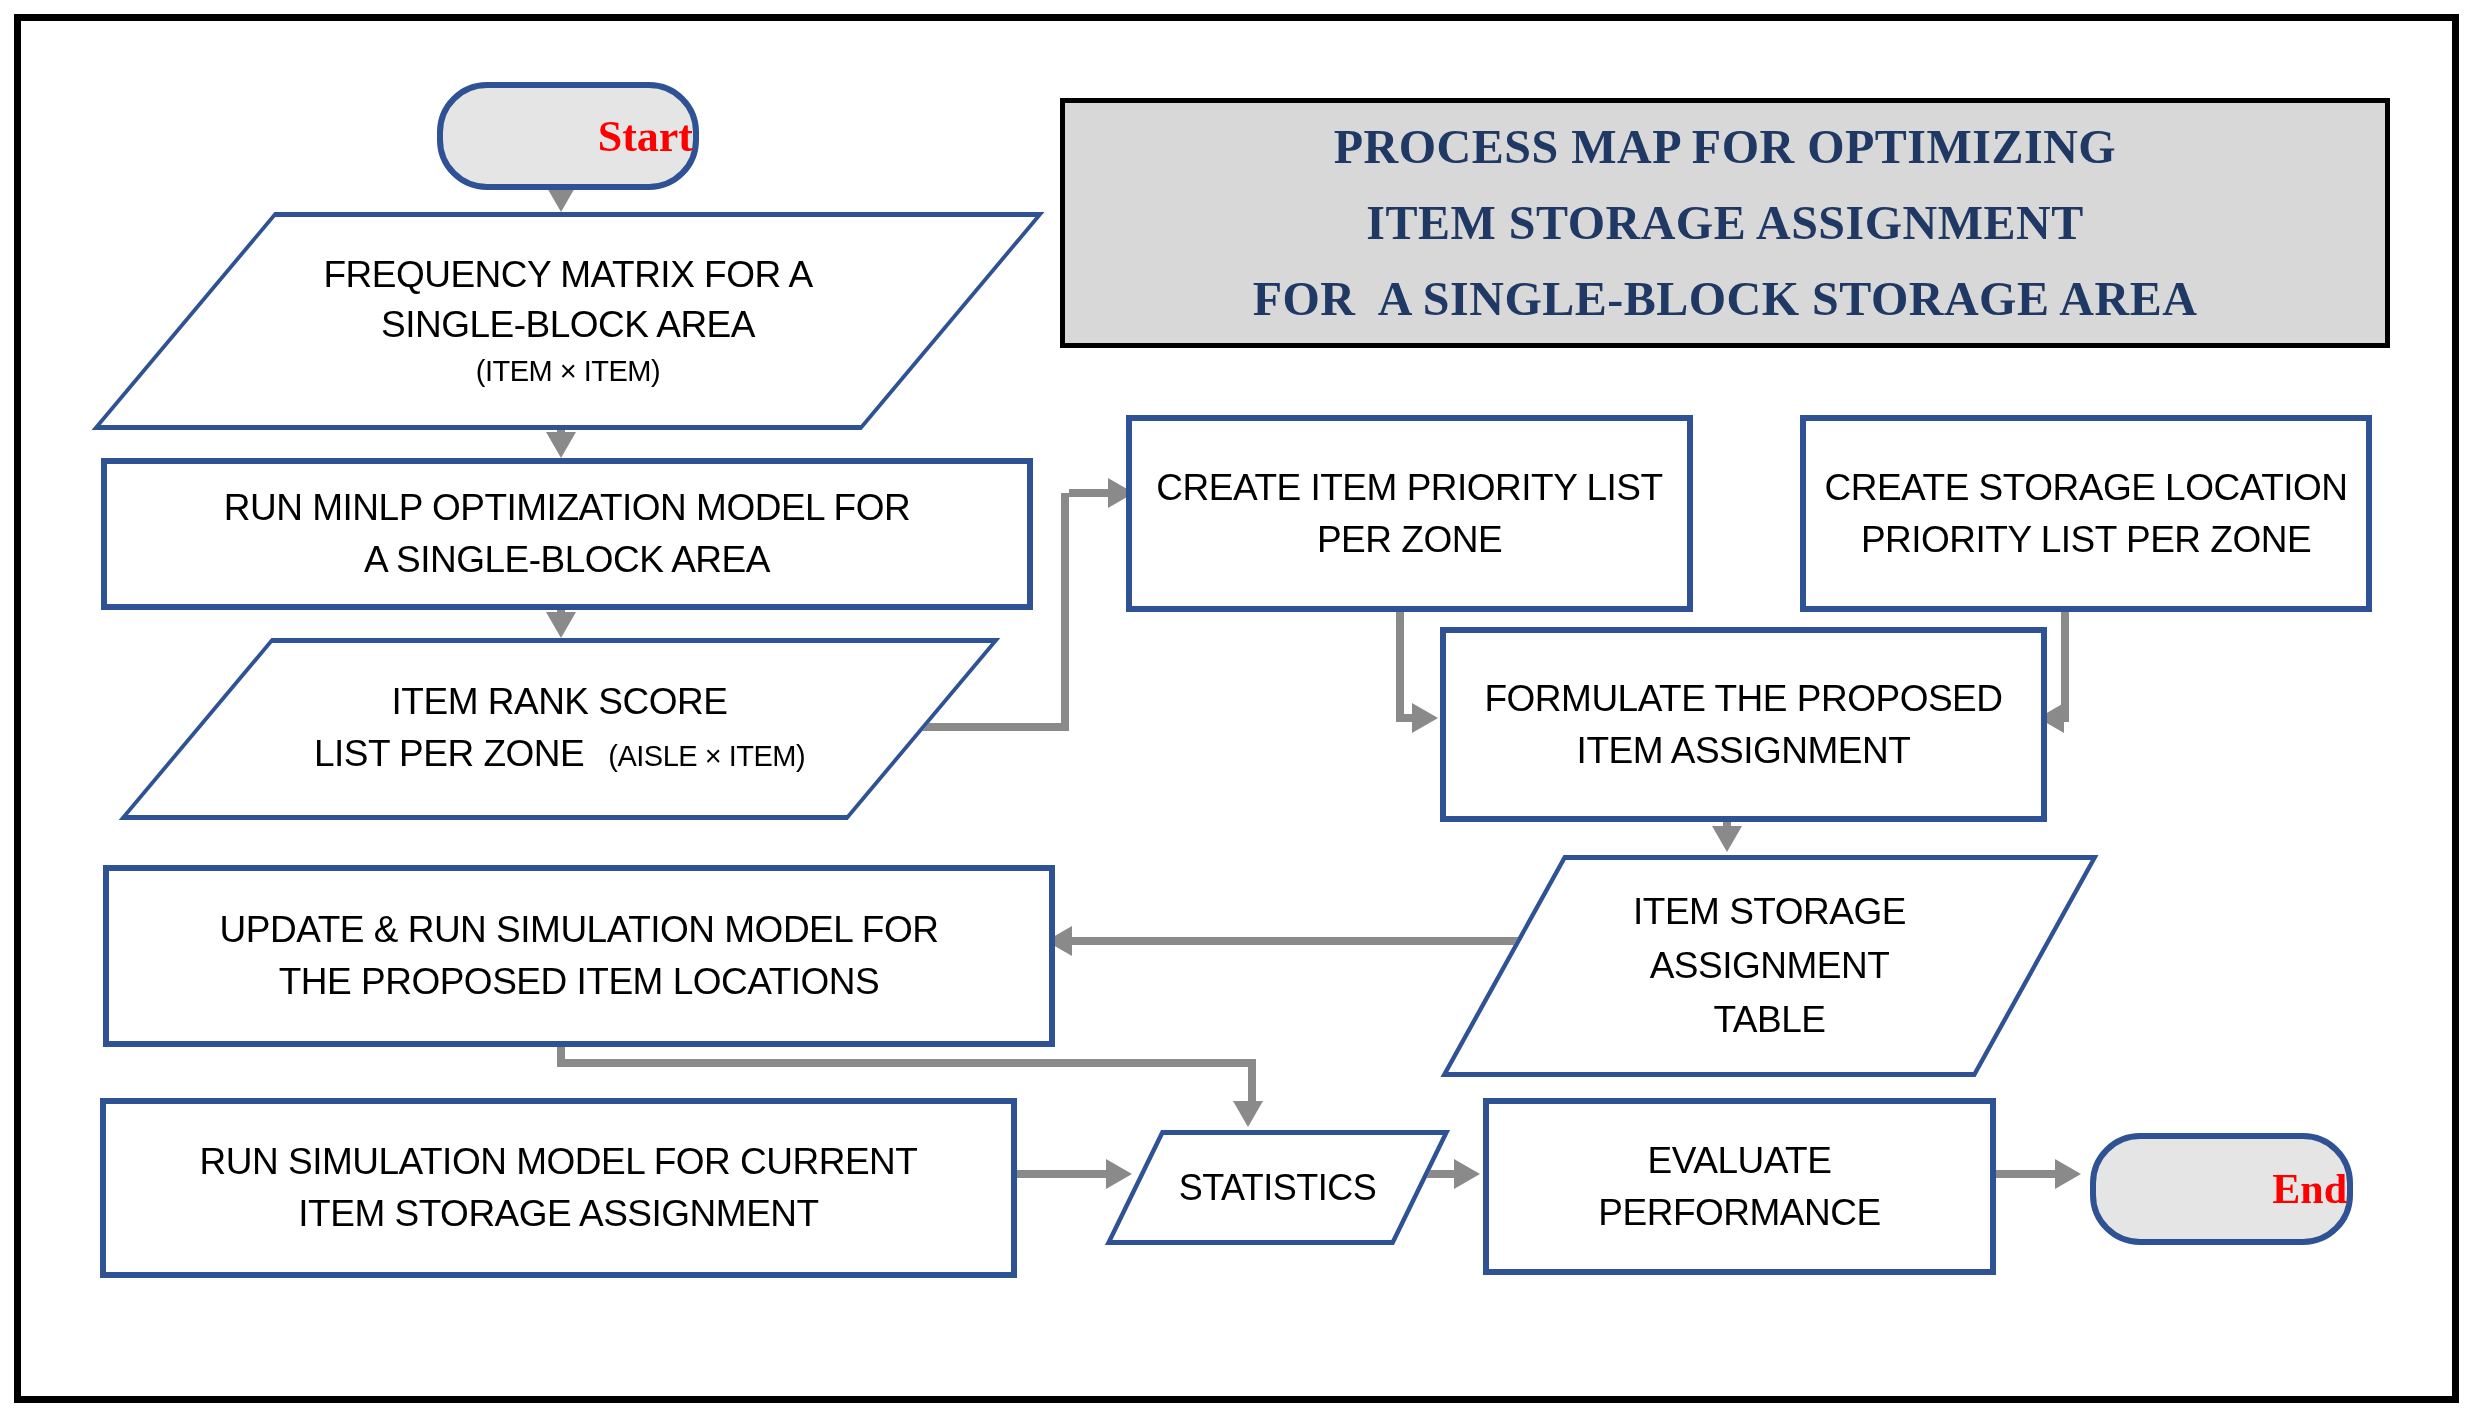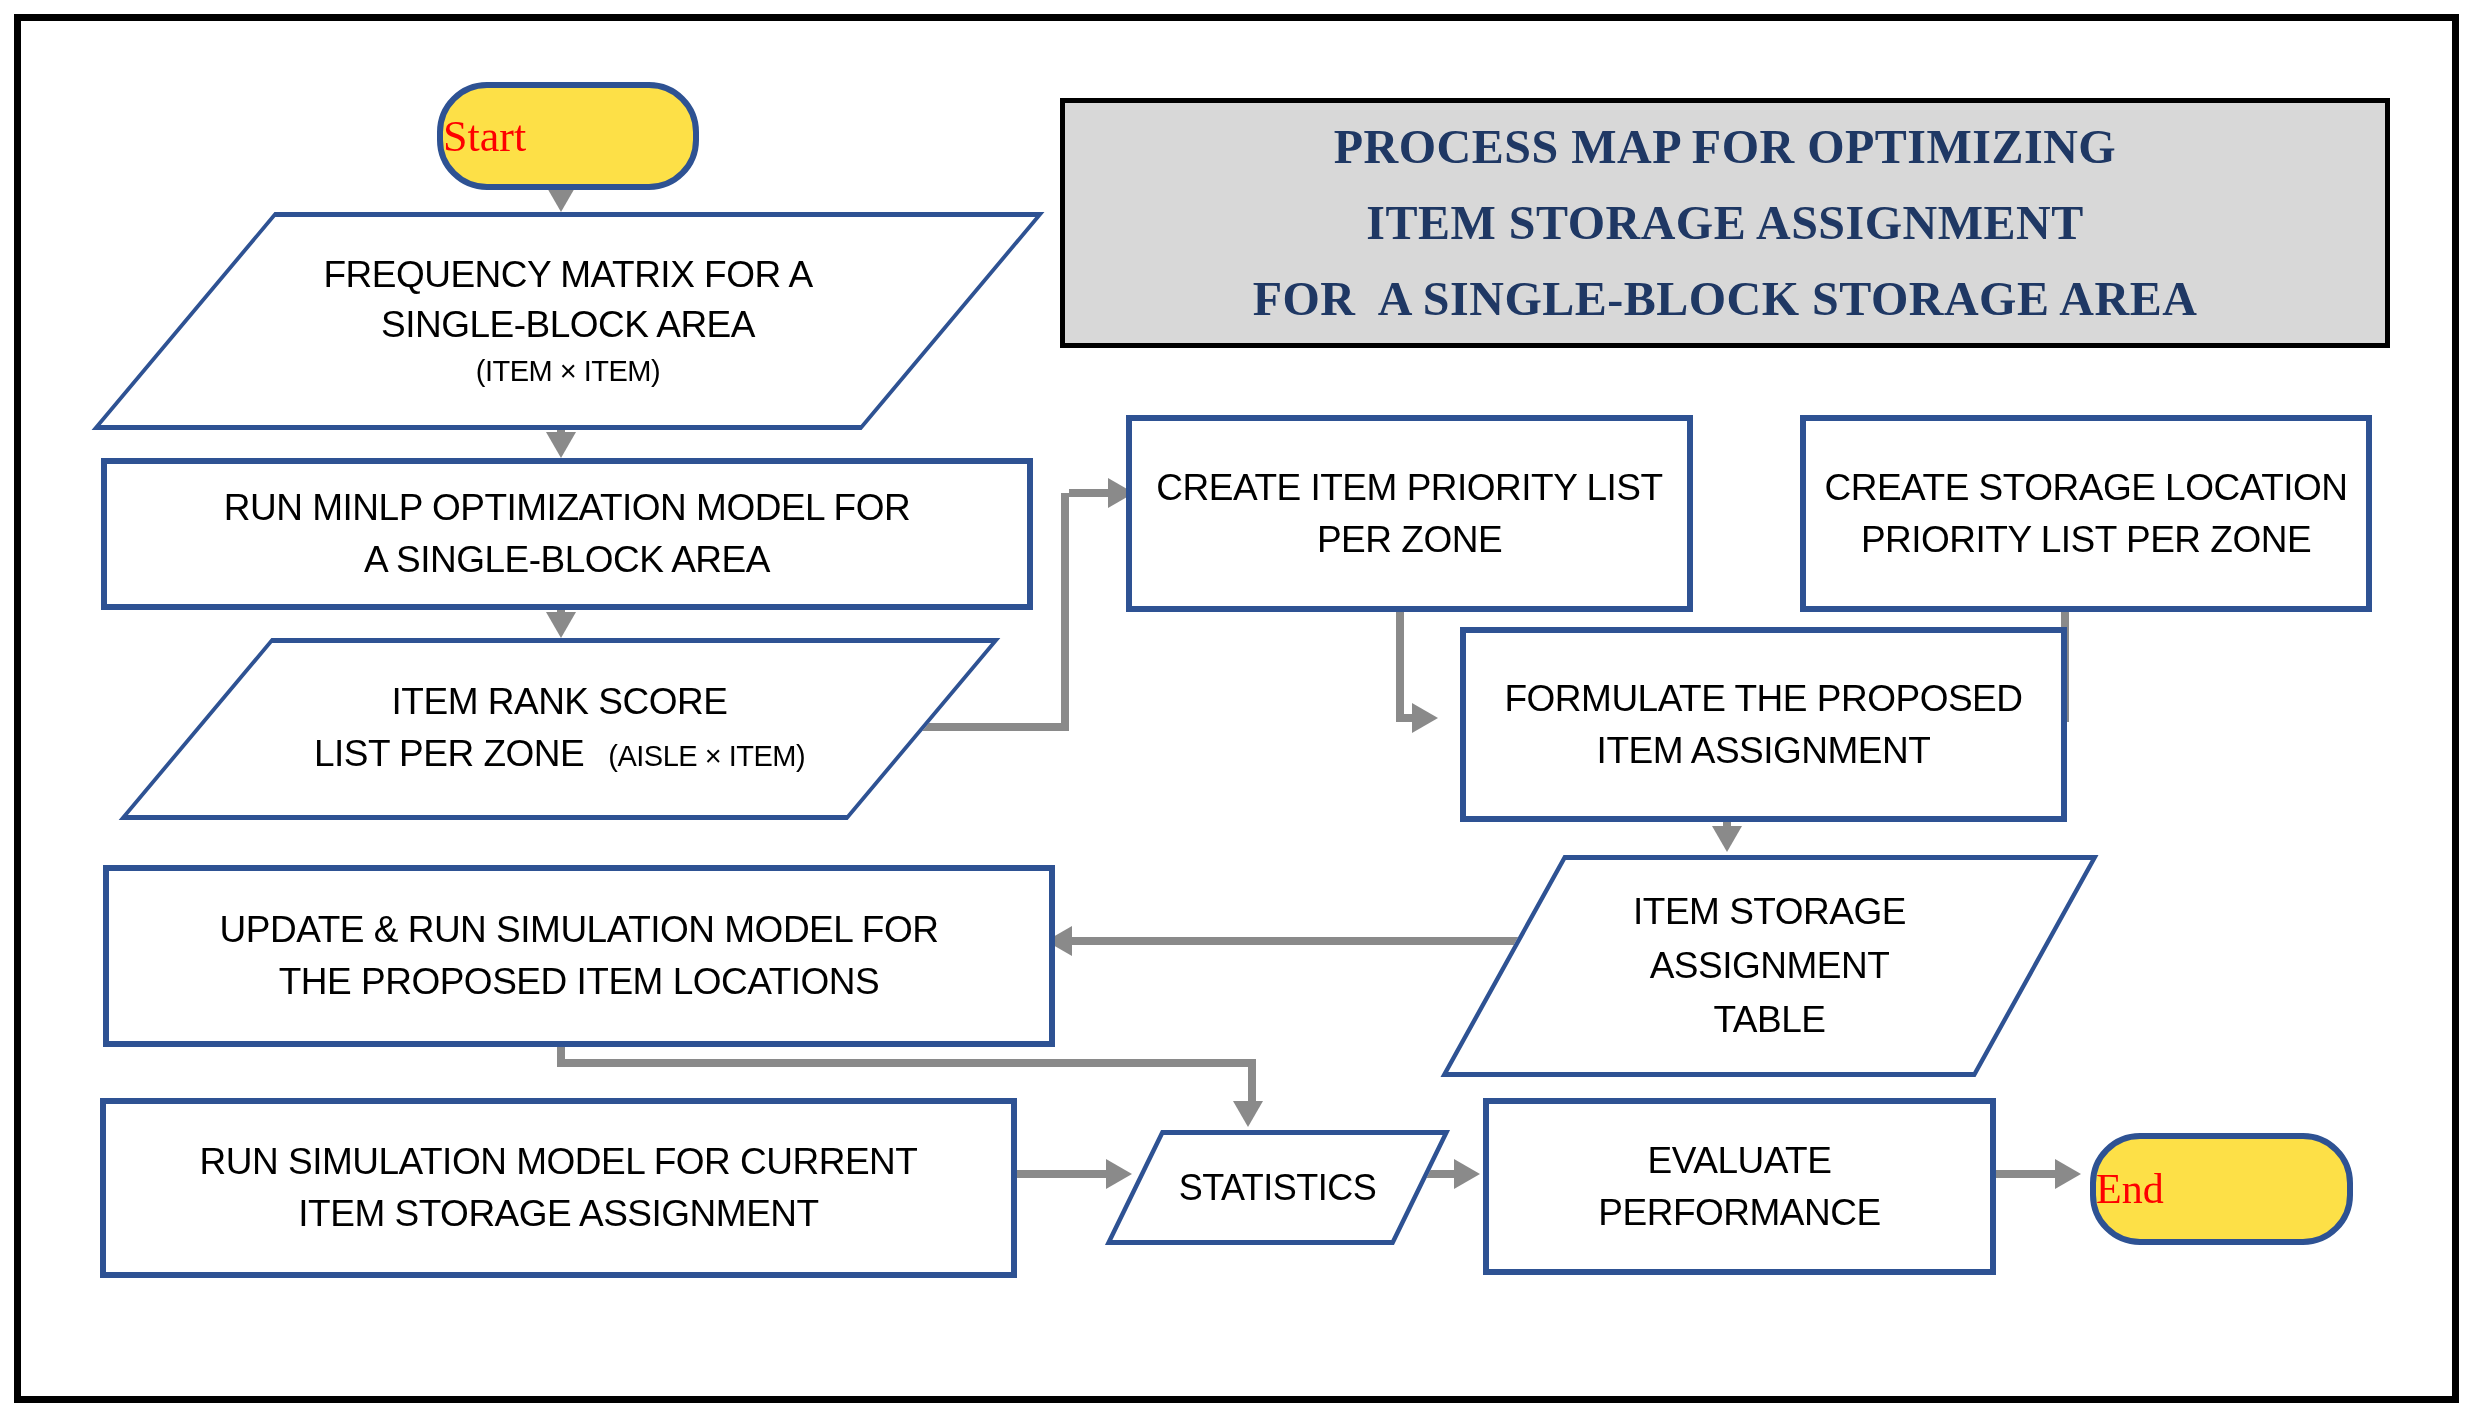--- a/index.html
+++ b/index.html
@@ -15,23 +15,23 @@
 
   .para{position:absolute;z-index:2;}
   .para .shape{position:absolute;top:0;bottom:0;border:5px solid var(--blue);background:#fff;}
   .para .content{position:absolute;inset:0;display:flex;flex-direction:column;align-items:center;
                  justify-content:center;text-align:center;}
   .para1 .shape{left:92px;right:92px;transform:skewX(-40deg);}
   .para2 .shape{left:77px;right:77px;transform:skewX(-40deg);}
   .para3 .shape{left:50px;right:50px;transform:skewX(-29deg);}
   .paraS .shape{left:28px;right:28px;transform:skewX(-26deg);}
 
-  .pill{position:absolute;border:6px solid var(--blue);border-radius:50px;background:#fde047;display:flex;
-        align-items:center;justify-content:flex-start;z-index:2;
-        font-family:"Liberation Serif", serif;font-weight:normal;font-size:44px;color:var(--red);}
+  .pill{position:absolute;border:6px solid var(--blue);border-radius:50px;background:#e5e5e5;display:flex;
+        align-items:center;justify-content:flex-end;z-index:2;
+        font-family:"Liberation Serif", serif;font-weight:bold;font-size:44px;color:var(--red);}
 
   .title-box{position:absolute;left:1060px;top:98px;width:1330px;height:250px;background:var(--title-bg);
              border:5px solid var(--title-border);box-sizing:border-box;display:flex;flex-direction:column;
              align-items:center;justify-content:center;z-index:2;
              font-family:"Liberation Serif", serif;font-weight:bold;font-size:48px;line-height:76px;
              color:var(--title-text);letter-spacing:0.5px;}
   .title-box div{white-space:pre;}
 
   
   .h-line{position:absolute;height:8px;background:var(--gray);z-index:1;}
@@ -115,21 +115,21 @@
   </div>
 
   <div class="v-line" style="left:1396px;top:600px;height:122px;"></div>
   <div class="h-line" style="left:1396px;top:714px;width:20px;"></div>
   <div class="head-right" style="left:1412px;top:703px;"></div>
 
   <div class="v-line" style="left:2061px;top:600px;height:122px;"></div>
   <div class="h-line" style="left:2060px;top:714px;width:9px;"></div>
   <div class="head-left" style="left:2038px;top:703px;"></div>
 
-  <div class="rect" style="left:1440px;top:627px;width:595px;height:183px;margin-left:20px;">
+  <div class="rect" style="left:1440px;top:627px;width:595px;height:183px;">
     <span class="tl">FORMULATE THE PROPOSED</span>
     <span class="tl">ITEM ASSIGNMENT</span>
   </div>
 
   <div class="v-line" style="left:1723px;top:810px;height:18px;"></div>
   <div class="head-down" style="left:1712px;top:826px;"></div>
 
   <div class="para para3" id="para-assignment-table" style="left:1452px;top:855px;width:635px;height:222px;">
     <div class="shape"></div>
     <div class="content">

